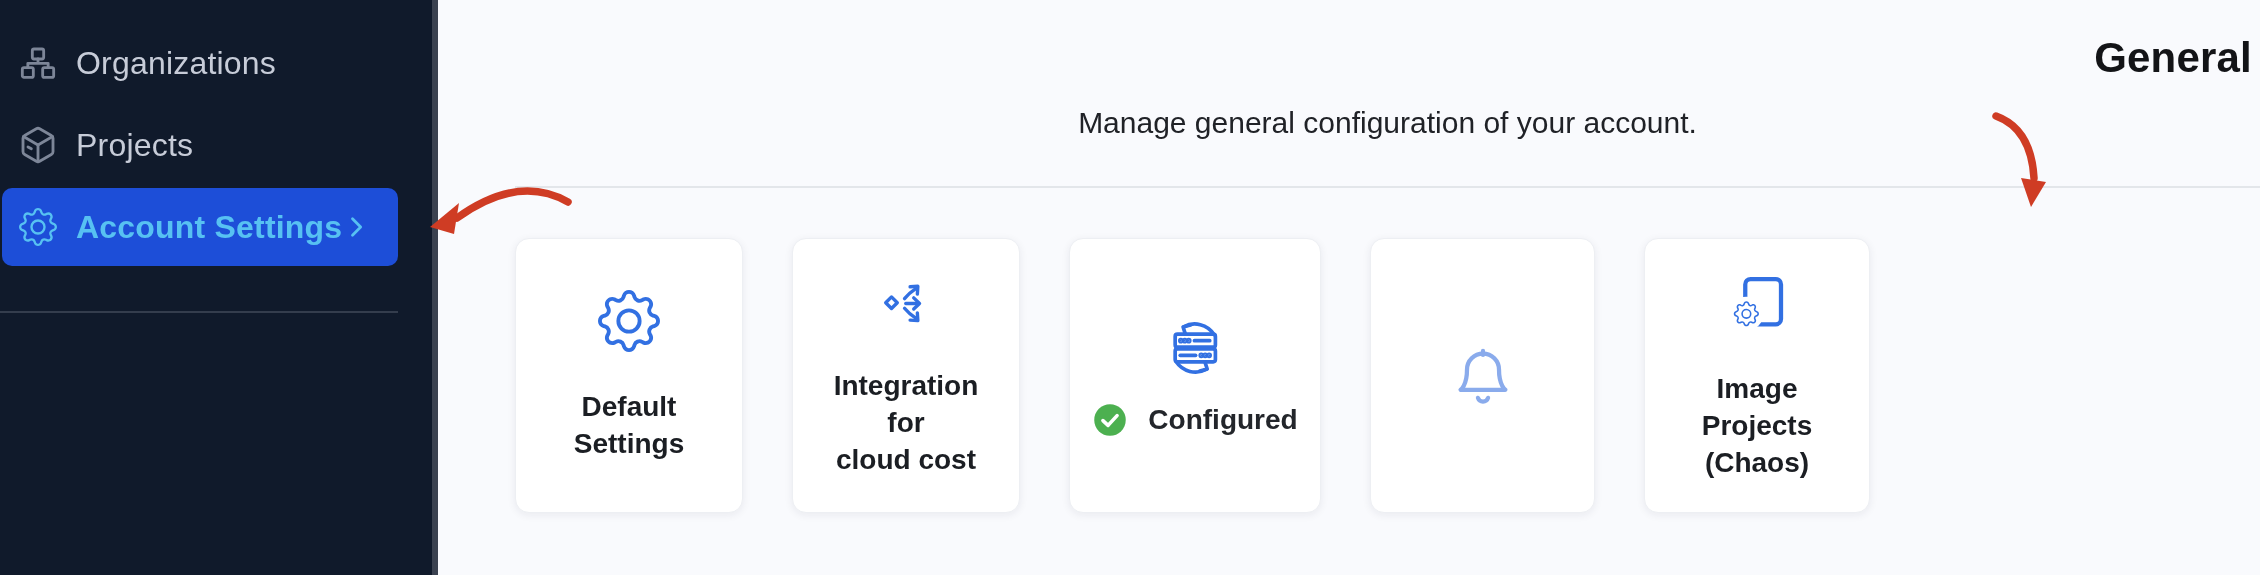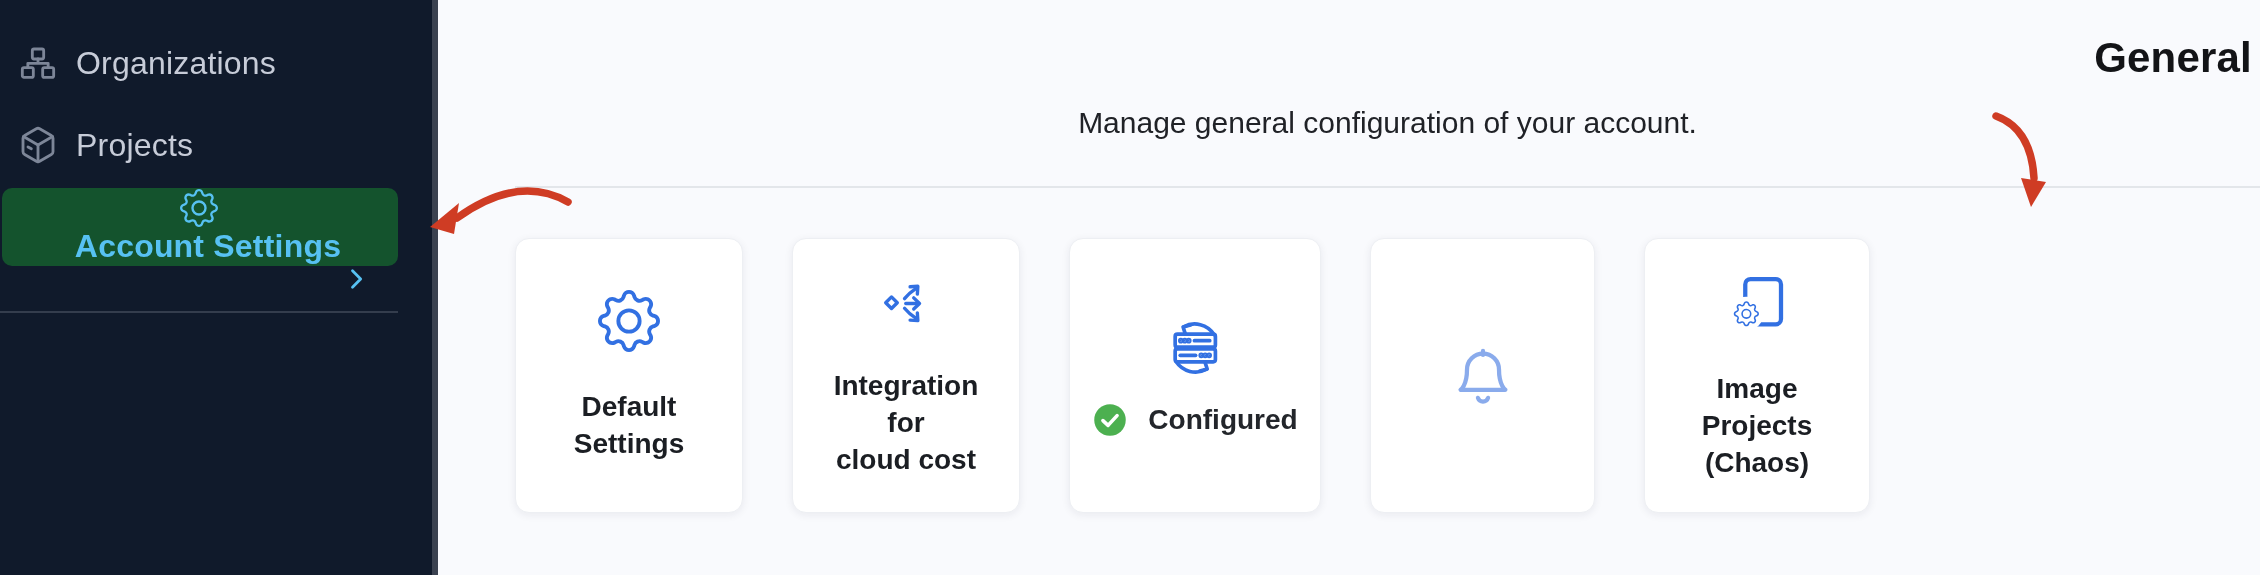--- a/index.html
+++ b/index.html
@@ -16,21 +16,21 @@
   .sidebar-edge {
     position:absolute; left:432px; top:0; width:6px; height:575px;
     background:#3b4250;
   }
   .nav { padding-top:24px; }
   .nav-item {
     margin:0 0 4px 2px; width:396px; height:78px; border-radius:10px;
     display:flex; align-items:center; padding-left:16px; box-sizing:border-box;
     cursor:pointer;
   }
-  .nav-item.selected { background:#14532d;flex-direction:column; }
+  .nav-item.selected { background:#1d4ed8; }
   .nav-icon { width:40px; height:40px; margin-right:18px; display:flex; align-items:center; justify-content:center; flex:0 0 auto; }
   .nav-label { font-size:32px; font-weight:500; color:#c7ccd8; letter-spacing:.2px; white-space:nowrap; }
   .nav-item.selected .nav-label { color:#57c1f2; font-weight:700; }
   .nav-chevron { margin-left:auto; margin-right:28px; display:flex; }
   .sidebar-divider { margin-top:45px; margin-left:0; width:398px; height:2px; background:#343d4d; }
 
   
   .content {
     position:absolute; left:438px; top:0; right:0; bottom:0;
     background:#f9fafd; padding:26px 0 0 77px; box-sizing:border-box;

